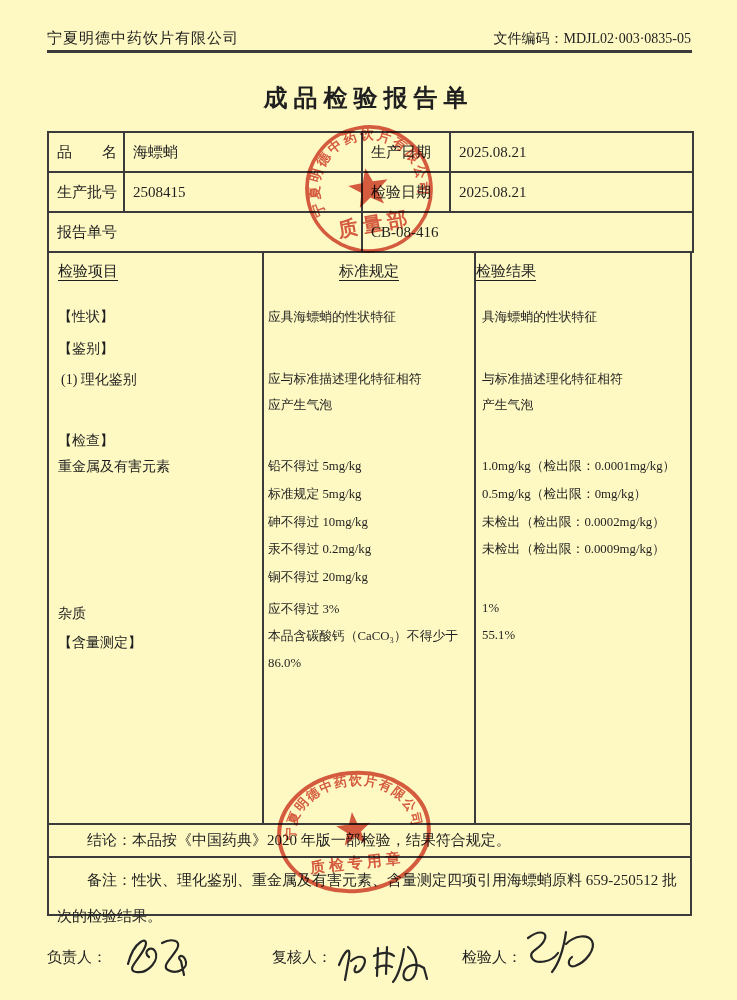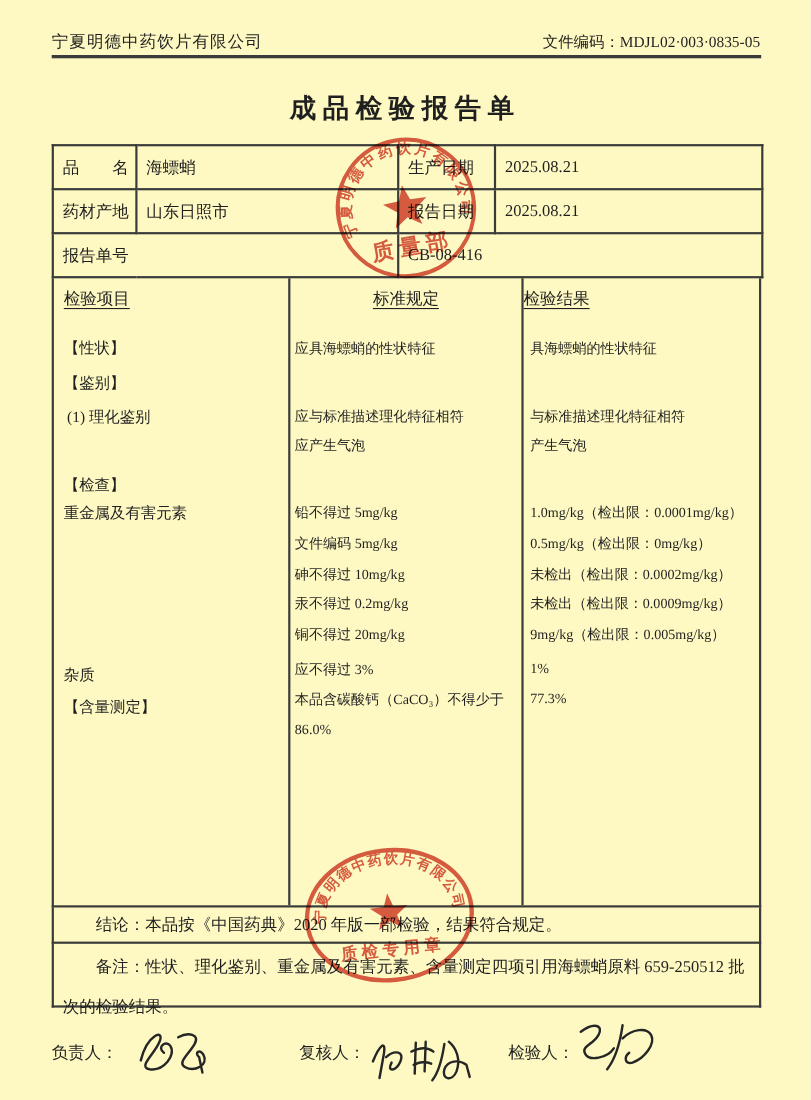--- a/index.html
+++ b/index.html
@@ -65,23 +65,23 @@
 
   <table class="info">
     <tbody>
         <tr>
       <td class="c1">品　　名</td>
       <td class="c2">海螵蛸</td>
       <td class="c3">生产日期</td>
       <td class="c4">2025.08.21</td>
     </tr>
     <tr>
-      <td>药材产地</td>
-      <td>山东日照市</td>
-      <td>报告日期</td>
+      <td>生产批号</td>
+      <td>2508415</td>
+      <td>检验日期</td>
       <td>2025.08.21</td>
     </tr>
     <tr>
       <td colspan="2">报告单号</td>
       <td colspan="2">CB-08-416</td>
     </tr>
   </tbody>
     </table>
 
   <div class="main-sec">
@@ -97,38 +97,37 @@
     <div class="mi" style="left:12px; top:118px">(1) 理化鉴别</div>
     <div class="mi" style="left:9px; top:179px">【检查】</div>
     <div class="mi" style="left:9px; top:205px">重金属及有害元素</div>
     <div class="mi" style="left:9px; top:352px">杂质</div>
     <div class="mi" style="left:9px; top:381px">【含量测定】</div>
 
     <div class="mi std" style="left:219px; top:56px">应具海螵蛸的性状特征</div>
     <div class="mi std" style="left:219px; top:118px">应与标准描述理化特征相符</div>
     <div class="mi std" style="left:219px; top:144px">应产生气泡</div>
     <div class="mi std" style="left:219px; top:205px">铅不得过 5mg/kg</div>
-    <div class="mi std" style="left:219px; top:233px">文件编码 5mg/kg</div>
+    <div class="mi std" style="left:219px; top:233px">标准规定 5mg/kg</div>
     <div class="mi std" style="left:219px; top:261px">砷不得过 10mg/kg</div>
     <div class="mi std" style="left:219px; top:288px">汞不得过 0.2mg/kg</div>
     <div class="mi std" style="left:219px; top:316px">铜不得过 20mg/kg</div>
     <div class="mi std" style="left:219px; top:348px">应不得过 3%</div>
     <div class="mi std" style="left:219px; top:375px">本品含碳酸钙（CaCO₃）不得少于</div>
     <div class="mi std" style="left:219px; top:403px">86.0%</div>
 
     <div class="mi res" style="left:433px; top:56px">具海螵蛸的性状特征</div>
     <div class="mi res" style="left:433px; top:118px">与标准描述理化特征相符</div>
     <div class="mi res" style="left:433px; top:144px">产生气泡</div>
     <div class="mi res" style="left:433px; top:205px">1.0mg/kg（检出限：0.0001mg/kg）</div>
     <div class="mi res" style="left:433px; top:233px">0.5mg/kg（检出限：0mg/kg）</div>
     <div class="mi res" style="left:433px; top:261px">未检出（检出限：0.0002mg/kg）</div>
     <div class="mi res" style="left:433px; top:288px">未检出（检出限：0.0009mg/kg）</div>
-    <div class="mi res" style="left:433px; top:316px">9mg/kg（检出限：0.005mg/kg）</div>
     <div class="mi res" style="left:433px; top:348px">1%</div>
-    <div class="mi res" style="left:433px; top:375px">77.3%</div>
+    <div class="mi res" style="left:433px; top:375px">55.1%</div>
   </div>
 
   <div class="concl">
     <span class="indent">结论：</span><span>本品按《中国药典》2020 年版一部检验，结果符合规定。</span>
   </div>
 
   <div class="note">
     <p><span>备注：</span><span>性状、理化鉴别、重金属及有害元素、含量测定四项引用海螵蛸原料 659-250512 批次的检验结果。</span></p>
   </div>
 

